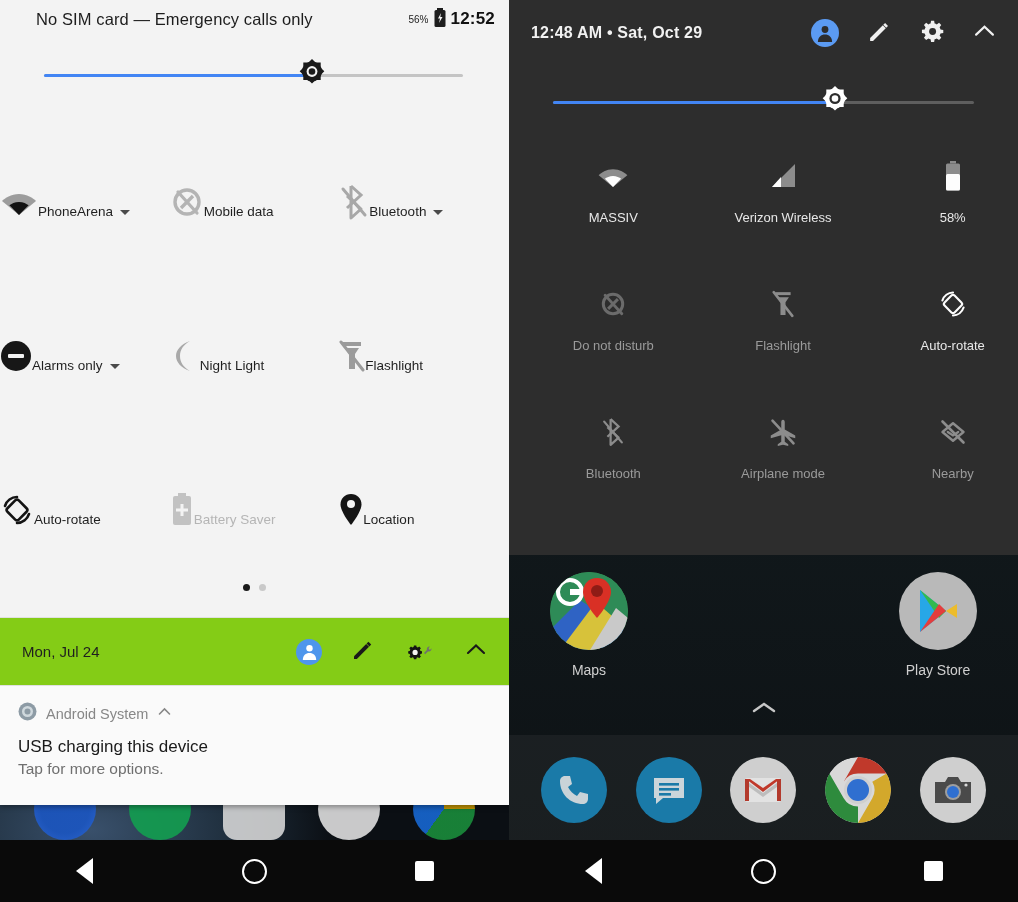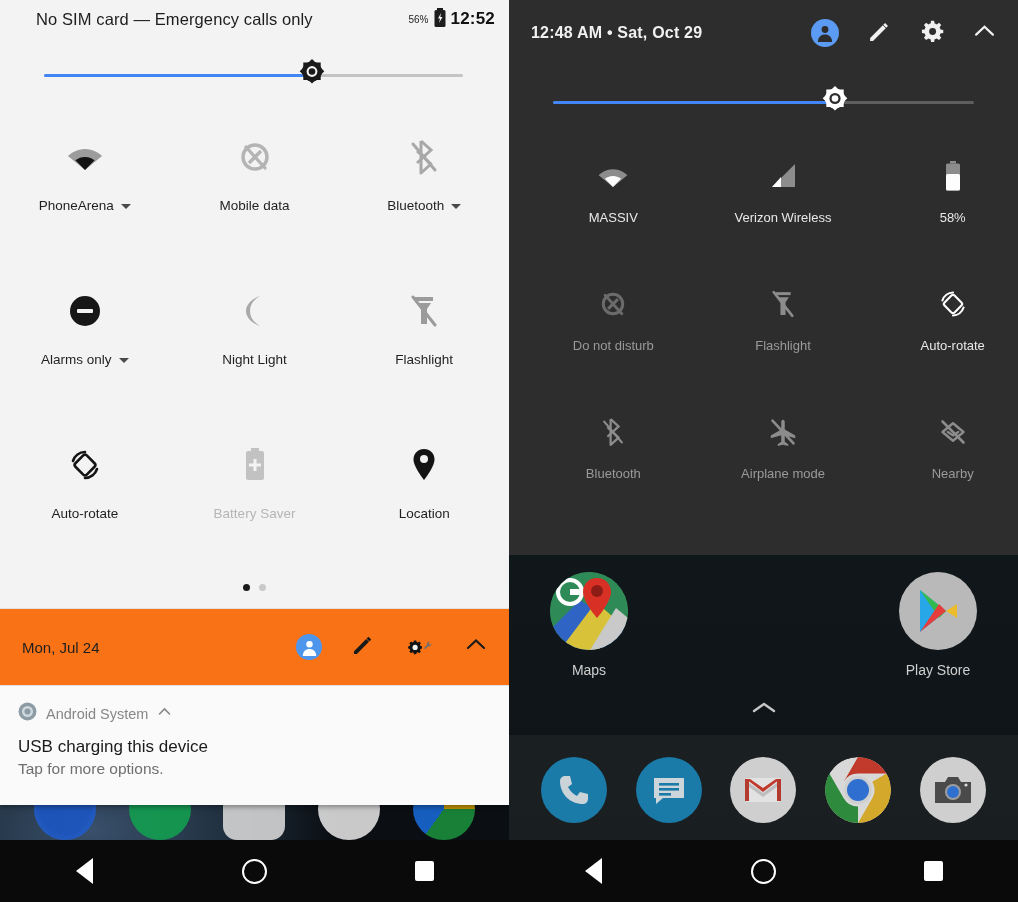--- a/index.html
+++ b/index.html
@@ -49,43 +49,43 @@
   .bt-track { position: absolute; left: 0; right: 0; height: 3px; background: #c4c4c4; border-radius: 2px; }
   .bt-fill { position: absolute; left: 0; height: 3px; background: #4285f4; border-radius: 2px; }
   .bt-thumb {
     position: absolute; width: 34px; height: 34px; margin-left: -17px;
   }
 
   .qs-grid { margin-top: 14px; }
   .qs-row { display: flex; }
   .qs-tile {
     flex: 1; height: 154px;
-    display: flex; flex-direction: column; align-items: center; justify-content: flex-start;
+    display: flex; flex-direction: row; align-items: center; justify-content: flex-start;
     padding-top: 18px;
   }
   .qs-ic { height: 46px; display: flex; align-items: center; justify-content: center; }
   .qs-lbl {
     margin-top: 18px; font-size: 13.5px; color: #1f1f1f;
     display: flex; align-items: center; gap: 7px; white-space: nowrap;
   }
   .qs-tile.dim .qs-lbl { color: #b5b5b5; }
   .caret-down {
     width: 0; height: 0; border-left: 5px solid transparent; border-right: 5px solid transparent;
     border-top: 5px solid #4a4a4a; margin-top: 2px;
   }
 
   .page-dots { display: flex; gap: 9px; justify-content: center; margin-top: 6px; }
   .dot { width: 7px; height: 7px; border-radius: 50%; background: #c9c9c9; }
   .dot.active { background: #1a1a1a; }
 
   .shade-footer {
-    position: absolute; left: 0; right: 0; bottom: 119px; height: 78px;
+    position: absolute; left: 0; right: 0; bottom: 119px; height: 69px;
     border-top: 1px solid #e0e0e0; border-bottom: 1px solid #e0e0e0;
     display: flex; align-items: center; padding: 0 22px;
-    background: #f97316;
+    background: #84cc16;
   }
   .footer-date { flex: 1; font-size: 15px; color: #1f1f1f; }
   .footer-icons { display: flex; align-items: center; gap: 29px; }
   .avatar-circle {
     width: 26px; height: 26px; border-radius: 50%;
     display: flex; align-items: center; justify-content: center;
   }
 
   .notification {
     position: absolute; left: 0; right: 0; bottom: 0; height: 119px;

